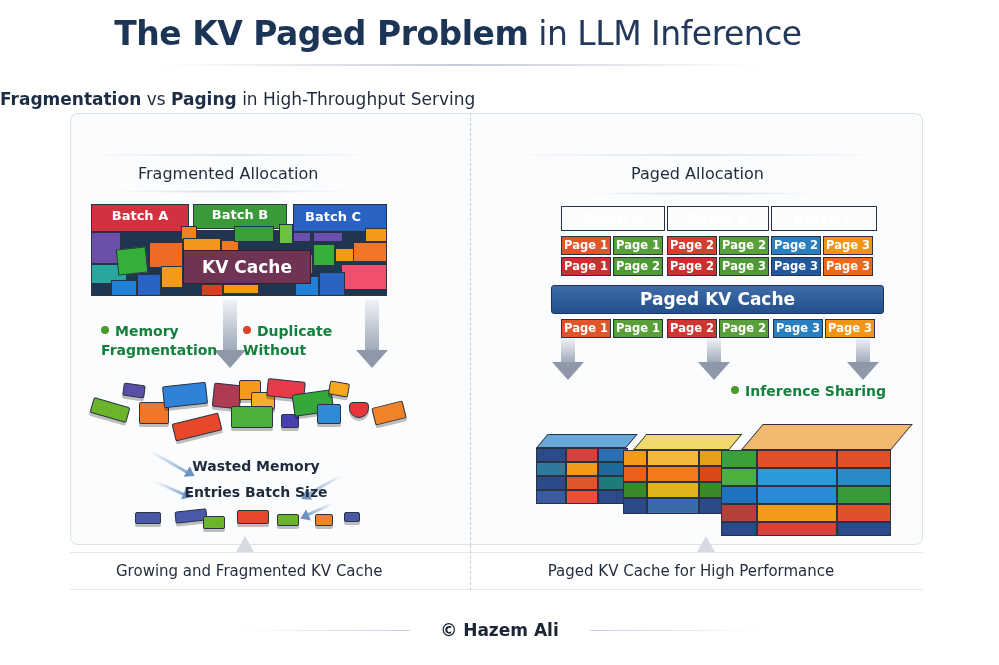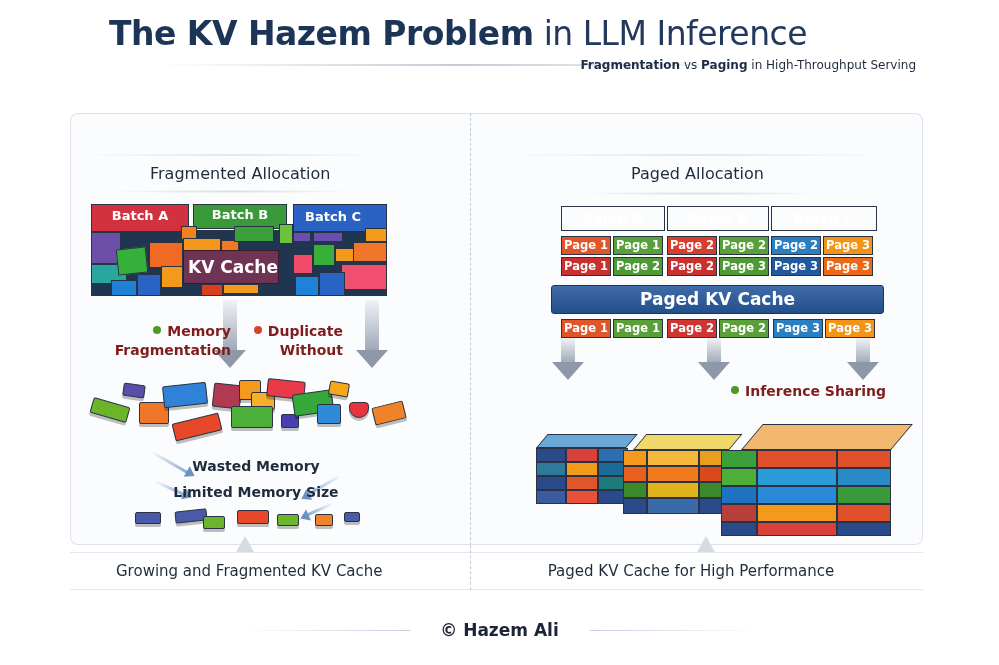--- a/index.html
+++ b/index.html
@@ -3,44 +3,44 @@
 <meta charset="utf-8">
 <style>
   * { box-sizing: border-box; margin: 0; padding: 0; }
   html, body { width: 999px; height: 665px; background: #ffffff; overflow: hidden; }
   body { position: relative; font-family: "DejaVu Sans", sans-serif; color: #1f2b3d; }
 
   .title { position: absolute; left: 0; top: 14px; width: 916px; text-align: center; font-size: 33px; letter-spacing: -0.5px; color: #1c3557; }
   .title .bold { font-weight: bold; }
   .title .thin { font-weight: normal; color: #23395b; }
   .title-rule { position: absolute; left: 160px; top: 64px; width: 600px; height: 2px; background: linear-gradient(90deg, rgba(200,208,220,0), #c5ccd8, rgba(200,208,220,0)); }
-  .subtitle { position: absolute; left: 0; top: 58px; width: 916px; text-align: right; font-size: 12px; color: #1f2b3d; }
+  .subtitle { position: absolute; left: 0; top: 89px; width: 916px; text-align: left; font-size: 17px; color: #1f2b3d; }
   .subtitle b { font-weight: bold; color: #1c2d45; }
 
   .panel { position: absolute; top: 113px; width: 454px; height: 432px; background: #fbfcfd; border: 1px solid #dde2ea; }
   .panel.left { left: 70px; border-radius: 8px 0 0 8px; border-right: none; }
   .panel.right { left: 470px; width: 453px; border-radius: 0 8px 8px 0; border-left: 1px dashed #c4cad4; }
 
   .ph { position: absolute; font-size: 19px; font-weight: bold; }
   .ph.left { left: 40px; top: 10px; color: #1c2d45; }
   .ph.right { left: 0; width: 453px; text-align: center; top: 10px; color: #1d4a82; }
   .ph-rule { position: absolute; height: 2px; background: linear-gradient(90deg, rgba(220,225,232,0), #e2e6ec, rgba(220,225,232,0)); }
   .sub { position: absolute; font-size: 16px; color: #1f2b3d; }
   .sub-shadow { position: absolute; height: 3px; background: radial-gradient(ellipse at center, #d8dde5 0%, rgba(255,255,255,0) 75%); }
 
   
   .frag { position: absolute; left: 20px; top: 90px; width: 296px; height: 92px; }
   .blk { position: absolute; border: 1px solid #2a3344; }
   .lbl { position: absolute; color: #fff; font-weight: bold; font-size: 13px; text-align: center; }
-  .kv { position: absolute; left: 92px; top: 46px; width: 96px; height: 34px; background: #6f3354; border: 1px solid #3a1a2c; color: #fff; font-weight: bold; font-size: 17px; text-align: right; line-height: 32px; }
+  .kv { position: absolute; left: 92px; top: 46px; width: 128px; height: 34px; background: #6f3354; border: 1px solid #3a1a2c; color: #fff; font-weight: bold; font-size: 17px; text-align: center; line-height: 32px; }
 
   .arrow { position: absolute; width: 14px; background: linear-gradient(180deg, #f0f2f6, #9ca6b6); }
   .arrow::after { content: ""; position: absolute; left: -9px; bottom: -16px; border-left: 16px solid transparent; border-right: 16px solid transparent; border-top: 18px solid #8e98a9; }
 
-  .bullet { position: absolute; font-size: 14px; font-weight: bold; color: #7f1d1d; text-align: right; line-height: 19px; }
+  .bullet { position: absolute; font-size: 14px; font-weight: bold; color: #15803d; text-align: left; line-height: 19px; }
   .dot { display: inline-block; width: 8px; height: 8px; border-radius: 50%; margin-right: 6px; vertical-align: 2px; }
 
   .shard { position: absolute; border: 1px solid #2a3344; border-radius: 2px; box-shadow: 0 3px 0 rgba(0,0,0,0.25); }
   .diag { position: absolute; height: 3px; background: linear-gradient(90deg, rgba(120,160,205,0), #7fa5cf); transform-origin: left center; }
   .diag::after { content: ""; position: absolute; right: -6px; top: -5px; border-top: 6px solid transparent; border-bottom: 6px solid transparent; border-left: 9px solid #6b93c2; }
   .mid-label { position: absolute; left: 0; width: 370px; text-align: center; font-size: 14px; font-weight: bold; color: #1f2b3d; }
 
   
   .batch { position: absolute; top: 92px; height: 25px; color: #fff; font-weight: bold; font-size: 14px; text-align: center; line-height: 23px; border: 1px solid #2a3344; }
   .page { position: absolute; height: 19px; width: 50px; color: #fff; font-weight: bold; font-size: 11.5px; text-align: center; line-height: 17px; border: 1px solid #2a3344; }
@@ -54,34 +54,34 @@
   .tri { position: absolute; top: 536px; border-left: 9px solid transparent; border-right: 9px solid transparent; border-bottom: 16px solid #d5dae3; }
   .divider { position: absolute; left: 470px; top: 545px; height: 45px; border-left: 1px dashed #c4cad4; }
 
   .credit { position: absolute; left: 0; top: 620px; width: 999px; text-align: center; font-size: 17px; font-weight: bold; color: #1c2535; }
   .credit-line { position: absolute; top: 630px; height: 1px; width: 170px; }
 </style>
 </head>
 <body>
 
 <div class="title">
-  <span class="bold">The KV Hazem Problem</span>
+  <span class="bold">The KV Paged Problem</span>
   <span class="thin">in LLM Inference</span>
 </div>
 <div class="title-rule"></div>
 <div class="subtitle">
   <b>Fragmentation</b>
   <span>vs</span>
   <b>Paging</b>
   <span>in High-Throughput Serving</span>
 </div>
 
 <div class="panel left">
   <div class="ph-rule" style="left:10px; top:40px; width:300px;"></div>
-  <div class="sub" style="left:67px; top:50px;margin-left:12px;">Fragmented Allocation</div>
+  <div class="sub" style="left:67px; top:50px;">Fragmented Allocation</div>
   <div class="sub-shadow" style="left:40px; top:76px; width:240px;"></div>
 
   <div class="frag">
     <div class="blk" style="left:0;top:26px;width:98px;height:66px;background:#1f3550;"></div>
     <div class="blk" style="left:98px;top:26px;width:198px;height:66px;background:#1f3550;"></div>
     <div class="blk" style="left:0;top:0;width:98px;height:28px;background:#d2313f;"></div>
     <div class="blk" style="left:102px;top:0;width:94px;height:25px;background:#3a9a3a;"></div>
     <div class="blk" style="left:202px;top:0;width:94px;height:28px;background:#2a62c3;"></div>
     <div class="blk" style="left:0;top:28px;width:30px;height:32px;background:#6b4fa8;"></div>
     <div class="blk" style="left:0;top:60px;width:36px;height:20px;background:#2aa6a0;"></div>
@@ -144,21 +144,21 @@
     <div class="shard" style="left:278px;top:288px;width:20px;height:16px;background:#e8343c;border-radius:4px 4px 10px 10px;"></div>
     <div class="shard" style="left:302px;top:290px;width:32px;height:18px;background:#f0832a;transform:rotate(-14deg);"></div>
   </div>
 
   <div class="diag" style="left:80px; top:336px; width:44px; transform:rotate(30deg);"></div>
   <div class="diag" style="left:270px; top:360px; width:40px; transform:rotate(150deg);"></div>
   <div class="diag" style="left:84px; top:366px; width:34px; transform:rotate(24deg);"></div>
   <div class="diag" style="left:262px; top:388px; width:30px; transform:rotate(156deg);"></div>
 
   <div class="mid-label" style="top:344px;">Wasted Memory</div>
-  <div class="mid-label" style="top:370px;">Limited Memory Size</div>
+  <div class="mid-label" style="top:370px;">Entries Batch Size</div>
 
   <div>
     <div class="shard" style="left:64px;top:398px;width:26px;height:12px;background:#4a5aa8;"></div>
     <div class="shard" style="left:104px;top:396px;width:32px;height:12px;background:#4a5aa8;transform:rotate(-6deg);"></div>
     <div class="shard" style="left:132px;top:402px;width:22px;height:13px;background:#6cb52a;"></div>
     <div class="shard" style="left:166px;top:396px;width:32px;height:14px;background:#e8482a;"></div>
     <div class="shard" style="left:206px;top:400px;width:22px;height:12px;background:#6cb52a;"></div>
     <div class="shard" style="left:244px;top:400px;width:18px;height:12px;background:#f0832a;"></div>
     <div class="shard" style="left:273px;top:398px;width:16px;height:10px;background:#4a5aa8;"></div>
   </div>

